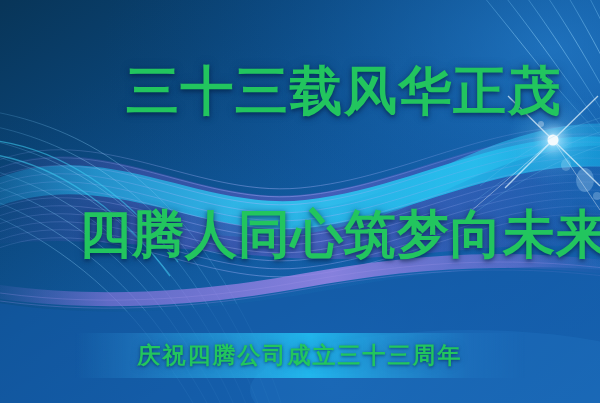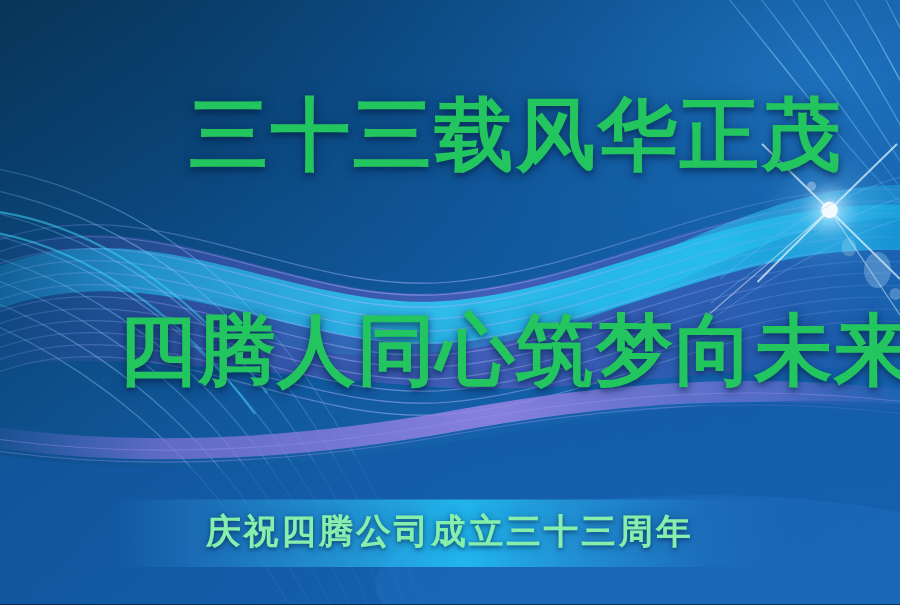--- a/index.html
+++ b/index.html
@@ -77,21 +77,21 @@
         rgba(30, 110, 185, 0.00) 100%);
     filter: blur(0.4px);
   }
   #subtitle {
     position: absolute;
     left: 0;
     top: 336px;
     width: 600px;
     text-align: center;
     z-index: 32;
-    color: #86efac;
+    color: #22c55e;
     font-size: 23px;
     line-height: 38px;
     font-weight: 600;
     letter-spacing: 2px;
     font-family: "DejaVu Serif", "Liberation Serif", serif;
     white-space: nowrap;
     text-shadow:
       0 1px 3px rgba(3, 30, 65, 0.55),
       0 0 8px rgba(10, 60, 120, 0.40);
   }

